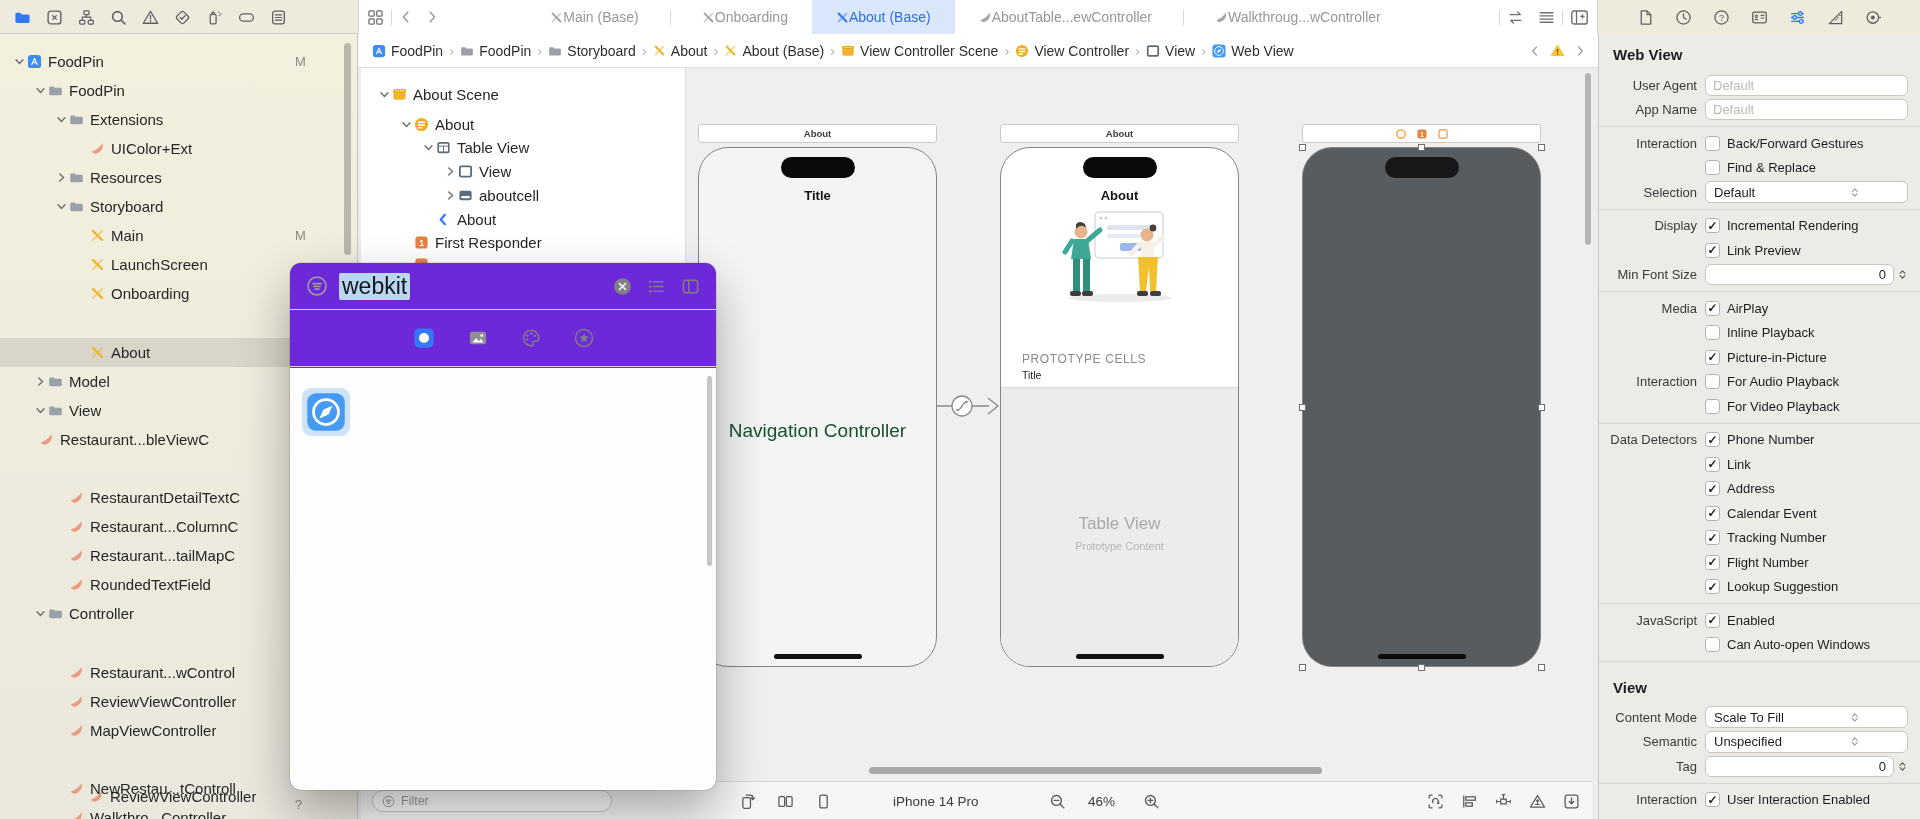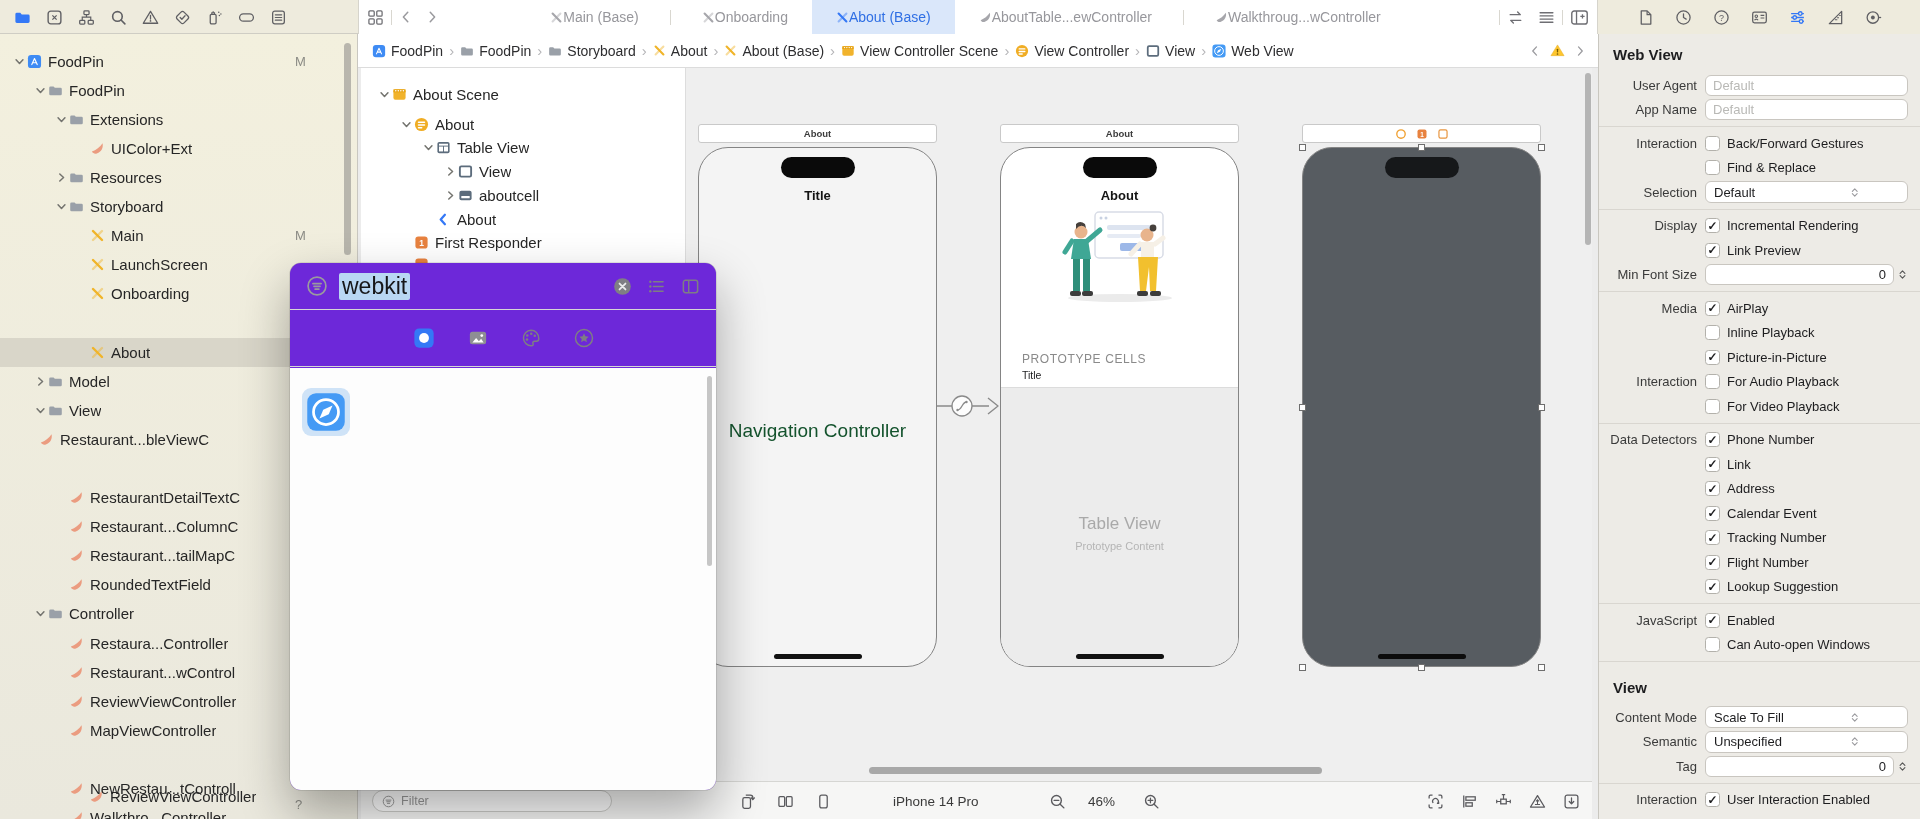--- a/index.html
+++ b/index.html
@@ -656,33 +656,20 @@
               <path d="M5.5 3L11 8l-5.5 5" fill="none" stroke="currentColor" stroke-width="2.2" stroke-linecap="round" stroke-linejoin="round"></path>
             </svg>
           </span>
           <span class="icon c-folder">
             <svg viewBox="0 0 16 16" aria-hidden="true">
               <path d="M1.3 5a1.4 1.4 0 0 1 1.4-1.4h3.2l1.4 1.5h6A1.4 1.4 0 0 1 14.7 6.5v5.2a1.4 1.4 0 0 1-1.4 1.4H2.7a1.4 1.4 0 0 1-1.4-1.4Z" fill="currentColor"></path>
             </svg>
           </span>
           <span class="tlabel">Controller</span>
         </div>
-        <div class="trow" style="top:594.5px;padding-left:54px">
-          <span class="chev none">
-            <svg viewBox="0 0 16 16">
-              <path d="M5.5 3L11 8l-5.5 5" fill="none" stroke="currentColor" stroke-width="2.2" stroke-linecap="round" stroke-linejoin="round"></path>
-            </svg>
-          </span>
-          <span class="icon c-salmon">
-            <svg viewBox="0 0 16 16" aria-hidden="true">
-              <path d="M2 11.3C6.5 9.8 10.6 6.2 13.4 2.3c1 4.5-1.1 9.3-6.1 11-2 .7-4.1.1-5.3-2Z" fill="currentColor"></path>
-            </svg>
-          </span>
-          <span class="tlabel">Restaura...Controller</span>
-        </div>
         <div class="trow" style="top:623.6px;padding-left:54px">
           <span class="chev none">
             <svg viewBox="0 0 16 16">
               <path d="M5.5 3L11 8l-5.5 5" fill="none" stroke="currentColor" stroke-width="2.2" stroke-linecap="round" stroke-linejoin="round"></path>
             </svg>
           </span>
           <span class="icon c-salmon">
             <svg viewBox="0 0 16 16" aria-hidden="true">
               <path d="M2 11.3C6.5 9.8 10.6 6.2 13.4 2.3c1 4.5-1.1 9.3-6.1 11-2 .7-4.1.1-5.3-2Z" fill="currentColor"></path>
             </svg>

